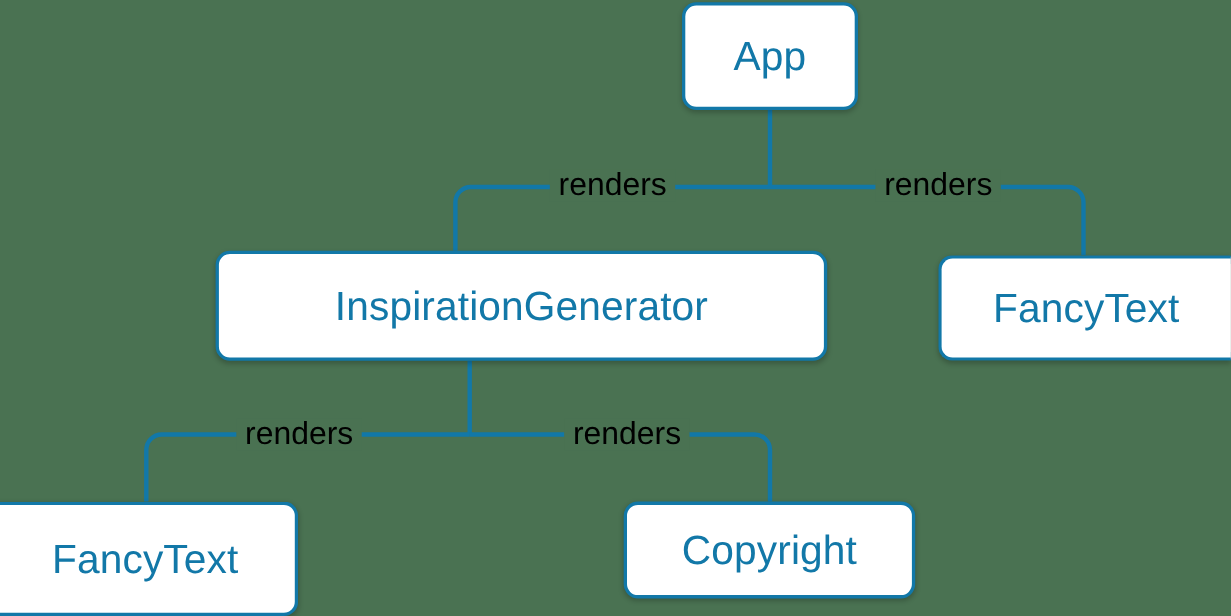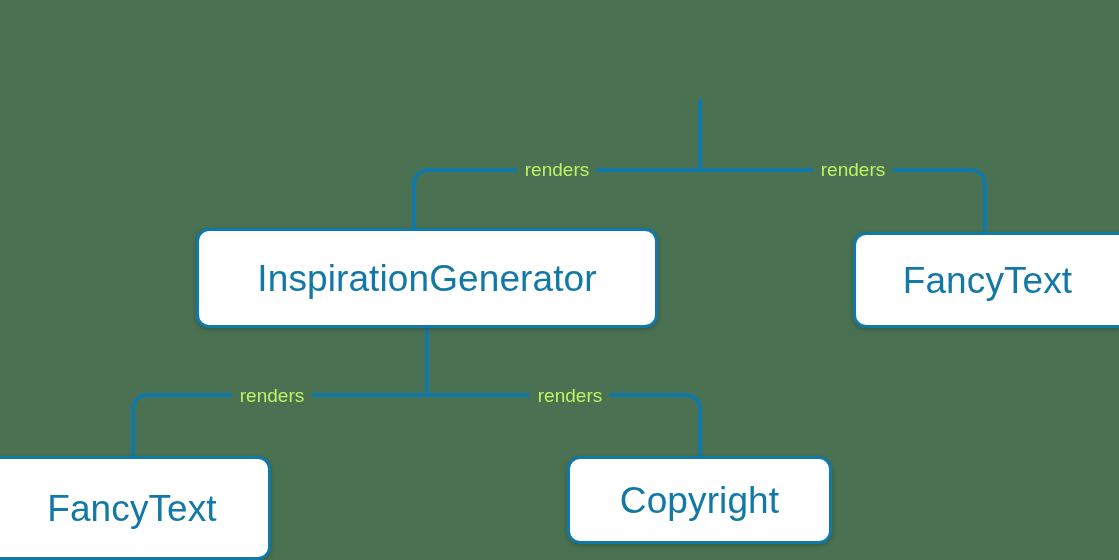--- a/index.html
+++ b/index.html
@@ -37,31 +37,31 @@
     box-shadow: 0 2px 5px rgba(0,0,0,0.22);
   }
   .node-label {
     color: #1278a8;
     font-size: 37px;
     line-height: 1;
     letter-spacing: 0.1px;
     white-space: nowrap;
   }
   .node-app        { left: 620px; top: 2px;   width: 160px; height: 98px; }
-  .node-inspgen    { left: 196px; top: 228px; width: 462px; height: 100px; }
+  .node-inspgen    { left: 196px; top: 228px; width: 556px; height: 100px; }
   .node-fancy-right{ left: 853px; top: 232px; width: 266px; height: 96px; border-right: none;
                      border-top-right-radius: 0; border-bottom-right-radius: 0; }
   .node-fancy-left { left: -4px;  top: 456px; width: 275px; height: 104px; border-left: none;
                      border-top-left-radius: 0; border-bottom-left-radius: 0; }
   .node-copyright  { left: 567px; top: 456px; width: 265px; height: 88px; }
 
   .edge-label {
     position: absolute;
-    color: #bef264;
-    font-size: 19px;
+    color: #000000;
+    font-size: 29px;
     line-height: 1;
     white-space: nowrap;
     transform: translate(-50%, -50%);
   }
   .lbl-r1 { left: 557px; top: 169px; }
   .lbl-r2 { left: 853px; top: 169px; }
   .lbl-r3 { left: 272px; top: 395px; }
   .lbl-r4 { left: 570px; top: 395px; }
 </style>
 </head>
@@ -84,20 +84,23 @@
 
       <path d="M427,395 L686,395 A14,14 0 0 1 700,409 L700,456"></path>
     </g>
   </svg>
 
   <div class="edge-label lbl-r1" style="background:#4a7252; padding:0 8px;">renders</div>
   <div class="edge-label lbl-r2" style="background:#4a7252; padding:0 8px;">renders</div>
   <div class="edge-label lbl-r3" style="background:#4a7252; padding:0 8px;">renders</div>
   <div class="edge-label lbl-r4" style="background:#4a7252; padding:0 8px;">renders</div>
 
+  <div class="node node-app">
+    <span class="node-label">App</span>
+  </div>
 
   <div class="node node-inspgen">
     <span class="node-label">InspirationGenerator</span>
   </div>
 
   <div class="node node-fancy-right">
     <span class="node-label">FancyText</span>
   </div>
 
   <div class="node node-fancy-left">

